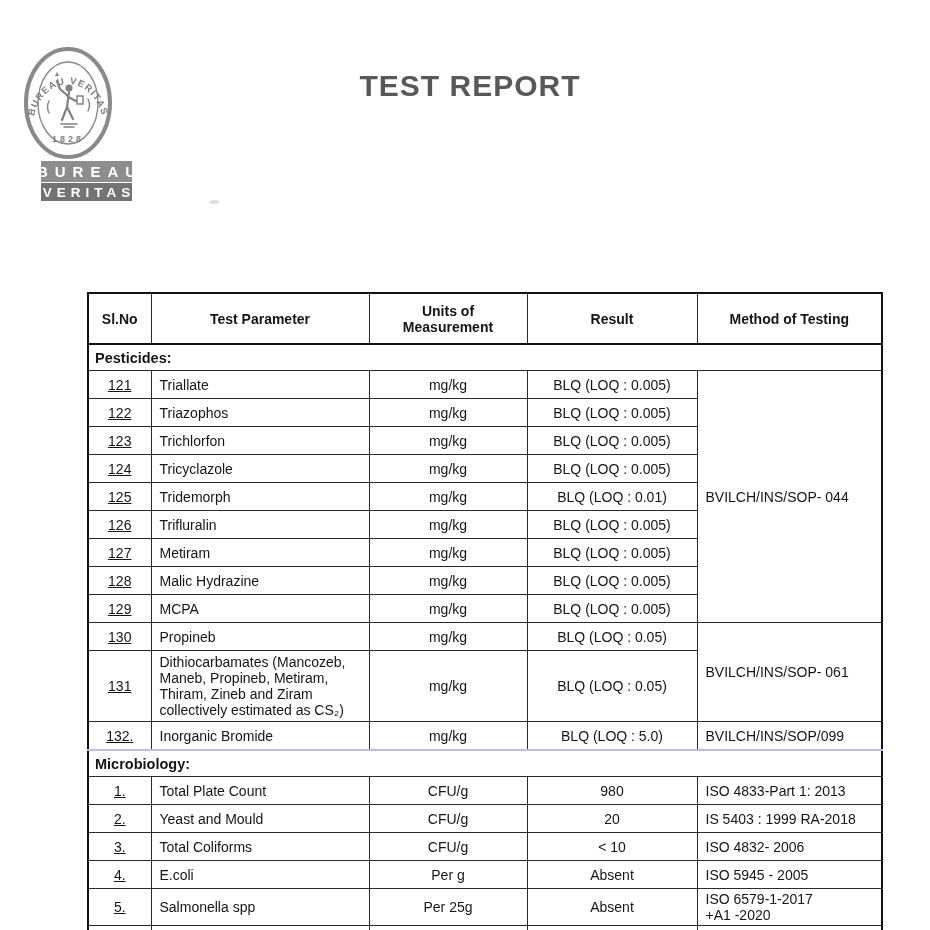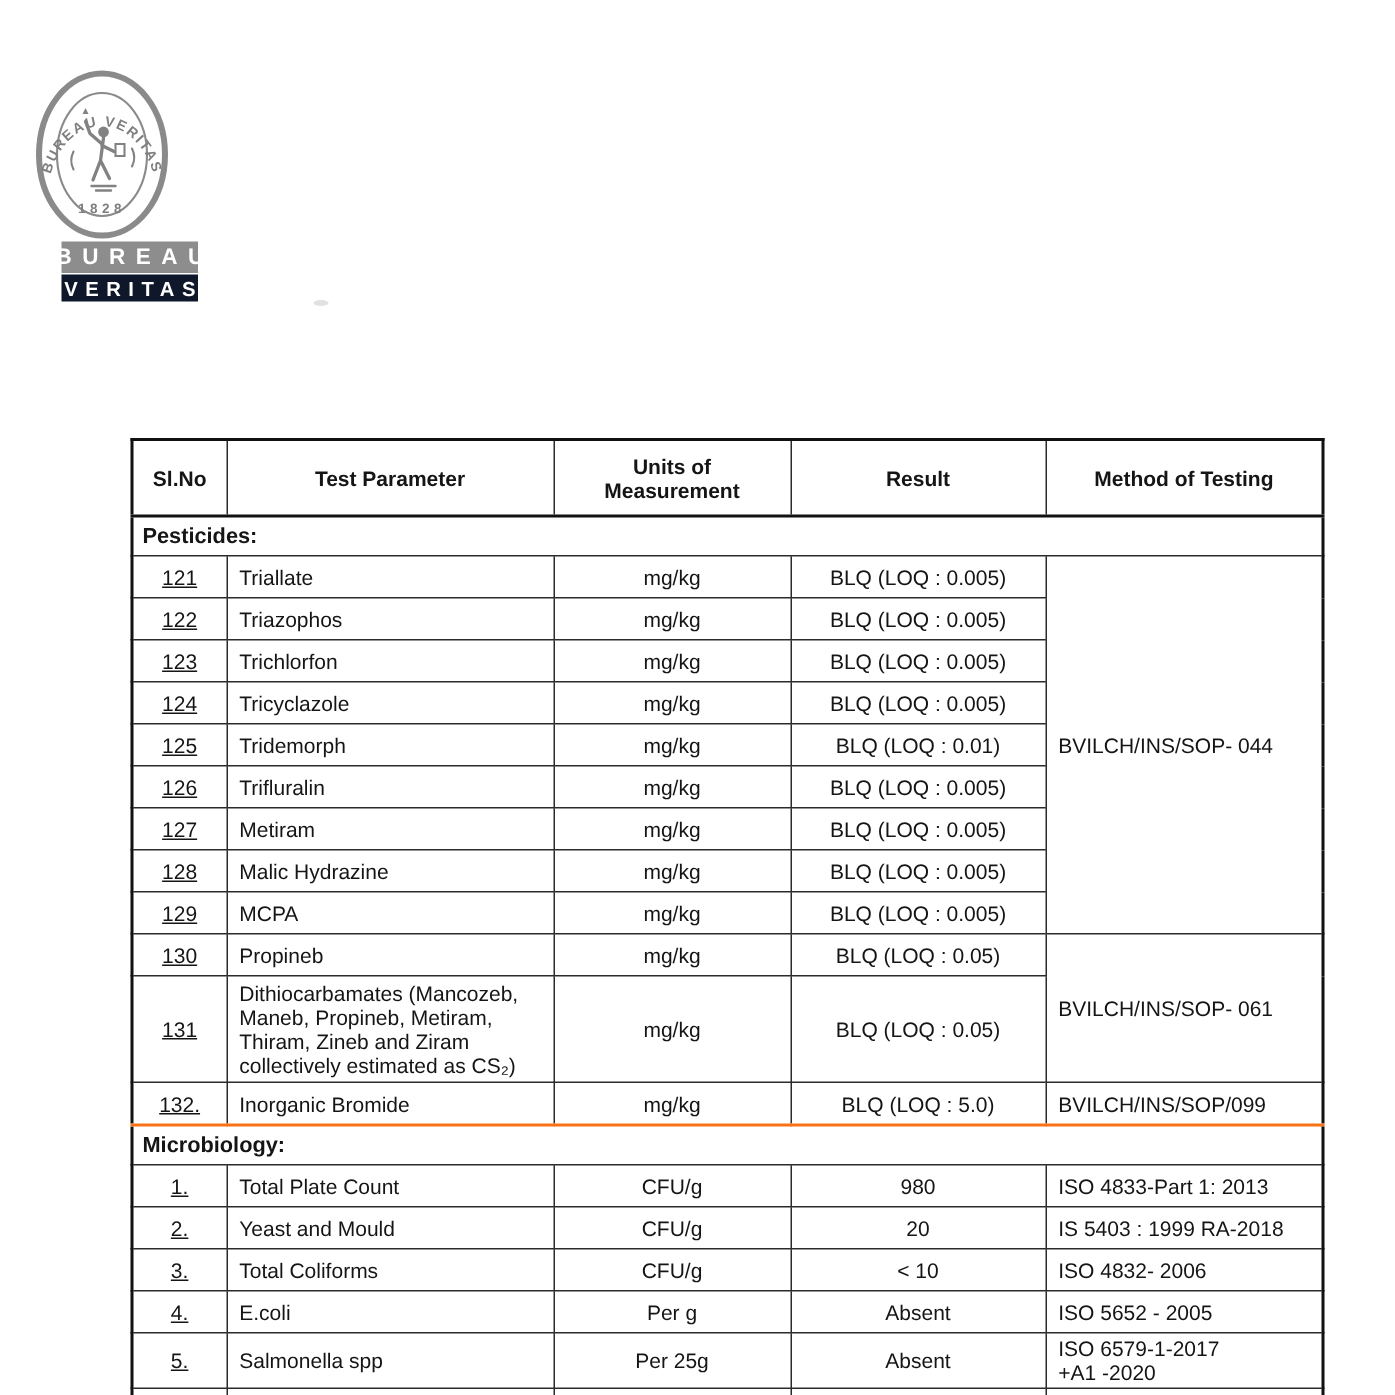--- a/index.html
+++ b/index.html
@@ -5,21 +5,21 @@
   html,body{margin:0;padding:0;background:#ffffff;}
   .page{
     position:relative;width:930px;height:930px;background:#ffffff;
     font-family:"Liberation Sans",sans-serif;color:#1b1b1b;overflow:hidden;
   }
   
   .logo-seal{position:absolute;left:22px;top:46px;width:92px;height:114px;}
   .logo-words{position:absolute;left:22px;top:161px;width:110px;}
   .word-box{display:flex;justify-content:center;align-items:center;font-weight:bold;color:#ffffff;margin-left:19px;}
   .word-bureau{background:#8d8d8d;height:21px;font-size:15px;letter-spacing:7px;padding-left:7px;}
-  .word-veritas{background:#0f172a;height:18px;font-size:13.5px;letter-spacing:5px;padding-left:5px;margin-top:1px;}
+  .word-veritas{background:#737373;height:18px;font-size:13.5px;letter-spacing:5px;padding-left:5px;margin-top:1px;}
   .seal-text{fill:#7f7f7f;font-weight:bold;font-family:"Liberation Sans",sans-serif;}
   
   .title{
     position:absolute;top:69px;left:0;width:100%;text-align:center;
     font-size:30px;font-weight:bold;color:#58585a;letter-spacing:1px;padding-left:10px;box-sizing:border-box;
   }
   
   .smudge{position:absolute;left:209px;top:200px;width:10px;height:4px;background:#c9c9c9;border-radius:50%;opacity:.55;}
   
   .report-table{
@@ -27,21 +27,21 @@
     border-collapse:collapse;table-layout:fixed;
     font-size:14px;line-height:16px;color:#151515;
     border:2px solid #111;
   }
   .report-table th,.report-table td{border:1px solid #2b2b2b;}
   .report-table thead th{
     height:49px;font-weight:bold;text-align:center;vertical-align:middle;
     border-bottom:2px solid #111;font-size:14px;padding:0 12px;
   }
   .section-row td{
-    border-top:2px solid #f97316;font-weight:bold;text-align:left;
+    border-top:2px solid #c4b5fd;font-weight:bold;text-align:left;
     padding:2px 6px;height:19px;vertical-align:middle;font-size:14.5px;
   }
   .report-table tbody td{height:21px;vertical-align:middle;}
   td.col-sl{text-align:center;text-decoration:underline;}
   td.col-param{padding:3px 4px 3px 8px;}
   td.col-unit{text-align:center;margin-left:11px;}
   td.col-result{text-align:center;}
   td.col-method{padding:2px 4px 2px 8px;white-space:pre-line;text-align:left;}
 </style>
 </head>
@@ -69,20 +69,21 @@
       <path d="M66 53 q3 6 0 12" stroke-width="1.4"></path>
     </g>
     <text class="seal-text" x="46" y="96" font-size="9" letter-spacing="3" text-anchor="middle">1828</text>
   </svg>
 
   <div class="logo-words">
     <div class="word-box word-bureau">BUREAU</div>
     <div class="word-box word-veritas">VERITAS</div>
   </div>
 
+  <div class="title">TEST REPORT</div>
 
   <div class="smudge"></div>
 
   <table class="report-table">
     <colgroup>
       <col style="width:63px">
         <col style="width:218px">
         <col style="width:158px">
         <col style="width:170px">
         <col style="width:185px">
@@ -197,21 +198,21 @@
           <td class="col-param">Total Coliforms</td>
           <td class="col-unit">CFU/g</td>
           <td class="col-result">&lt; 10</td>
           <td class="col-method" rowspan="1">ISO 4832- 2006</td>
         </tr>
         <tr>
           <td class="col-sl">4.</td>
           <td class="col-param">E.coli</td>
           <td class="col-unit">Per g</td>
           <td class="col-result">Absent</td>
-          <td class="col-method" rowspan="1">ISO 5652 - 2005</td>
+          <td class="col-method" rowspan="1">ISO 5945 - 2005</td>
         </tr>
         <tr>
           <td class="col-sl">5.</td>
           <td class="col-param">Salmonella spp</td>
           <td class="col-unit">Per 25g</td>
           <td class="col-result">Absent</td>
           <td class="col-method" rowspan="1">ISO 6579-1-2017
 +A1 -2020</td>
         </tr>
         <tr>

